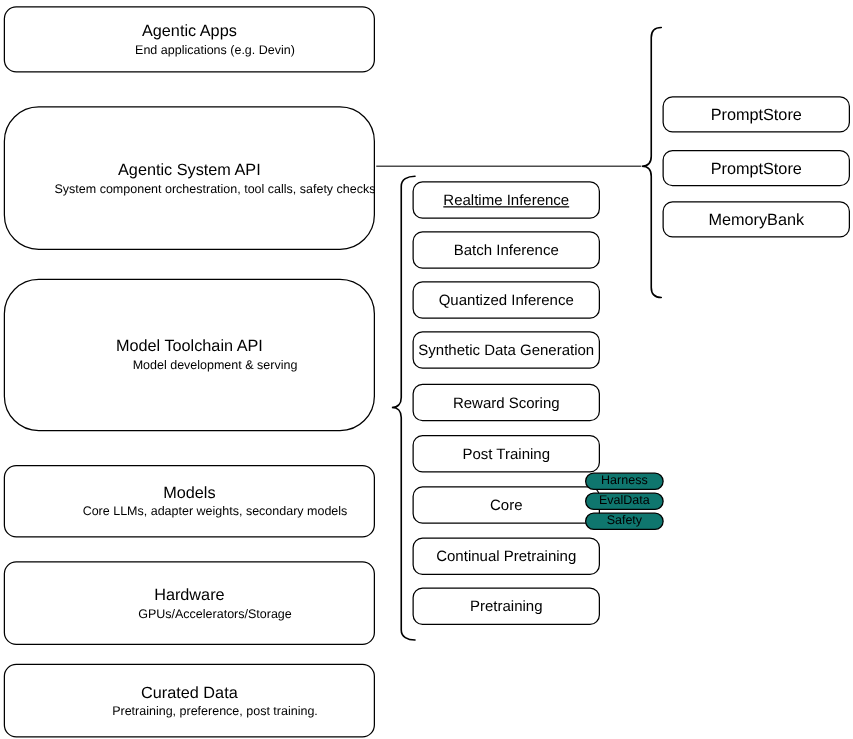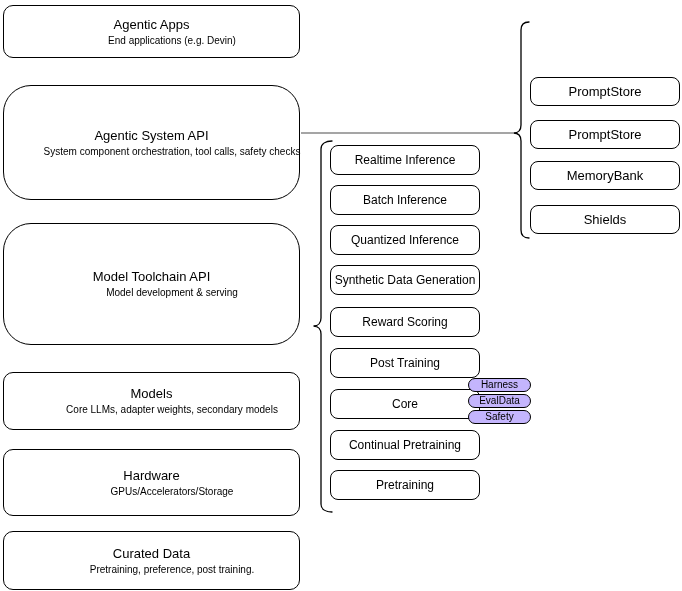--- a/index.html
+++ b/index.html
@@ -37,21 +37,21 @@
     left: 330px; width: 150px; height: 30px;
     border-radius: 8px; font-size: 12px; white-space: nowrap;
   }
   .rightbox {
     left: 530px; width: 150px; height: 29px;
     border-radius: 8px; font-size: 13px; white-space: nowrap;
   }
   .pill {
     position: absolute;
     left: 468px; width: 63px; height: 14px;
-    background: #c4b5fd;
+    background: #0f766e;
     border: 1.2px solid #000;
     border-radius: 8px;
     box-sizing: border-box;
     display: flex; align-items: center; justify-content: center;
     font-size: 10px; line-height: 10px; white-space: nowrap;
   }
 </style>
 </head>
 <body>
 
@@ -89,21 +89,21 @@
   <div class="node stackbox r10" style="top:449px; height:67px;">
     <span class="title">Hardware</span>
     <span class="subtitle">GPUs/Accelerators/Storage</span>
   </div>
 
   <div class="node stackbox r10" style="top:531px; height:59px;">
     <span class="title">Curated Data</span>
     <span class="subtitle">Pretraining, preference, post training.</span>
   </div>
 
-  <div class="node midbox" style="top:145px;">
+  <div class="node midbox" style="top:145px;text-decoration:underline;">
     <span>Realtime Inference</span>
   </div>
   <div class="node midbox" style="top:185px;">
     <span>Batch Inference</span>
   </div>
   <div class="node midbox" style="top:225px;">
     <span>Quantized Inference</span>
   </div>
   <div class="node midbox" style="top:265px;">
     <span>Synthetic Data Generation</span>
@@ -136,17 +136,14 @@
 
   <div class="node rightbox" style="top:77px;">
     <span>PromptStore</span>
   </div>
   <div class="node rightbox" style="top:120px;">
     <span>PromptStore</span>
   </div>
   <div class="node rightbox" style="top:161px;">
     <span>MemoryBank</span>
   </div>
-  <div class="node rightbox" style="top:205px;">
-    <span>Shields</span>
-  </div>
 
 </div>
 
 </body></html>

